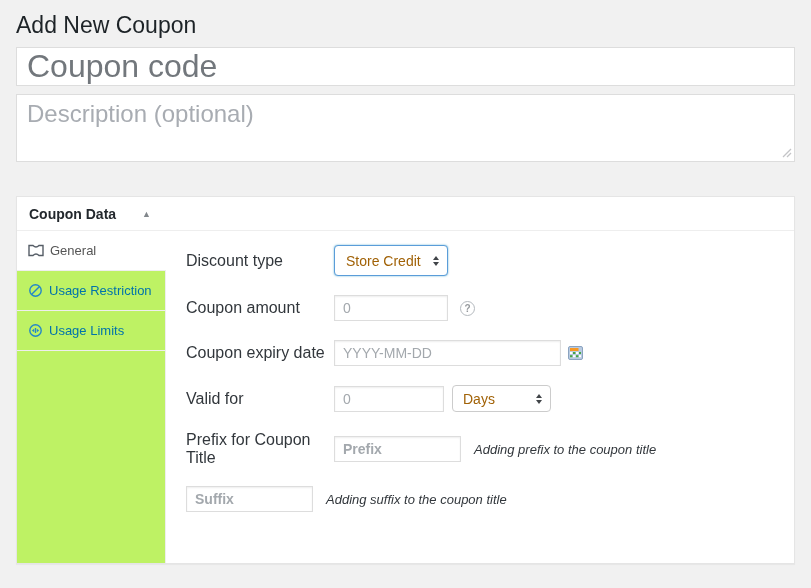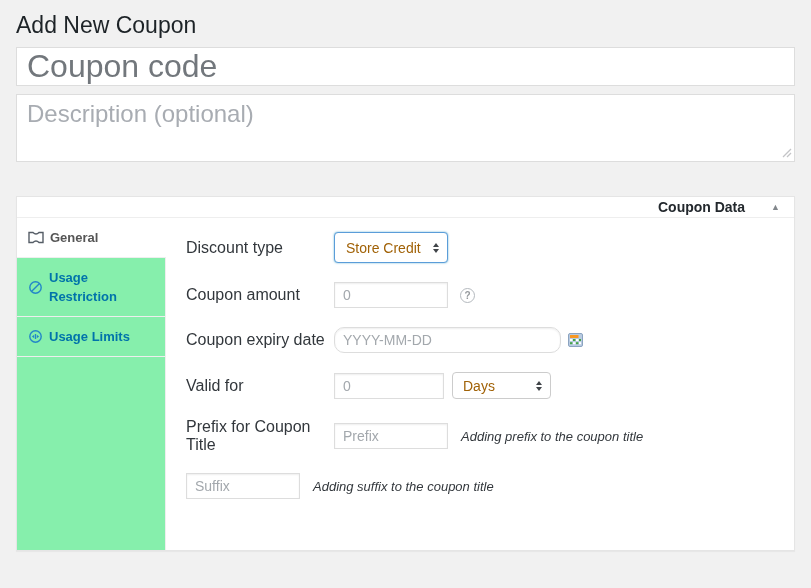--- a/index.html
+++ b/index.html
@@ -38,38 +38,38 @@
   }
   .desc-textarea::placeholder { color: #a8acb2; opacity: 1; }
   .resize-grip { position: absolute; right: 3px; bottom: 4px; line-height: 0; }
 
   .postbox {
     margin-top: 34px; background: #fff;
     border: 1px solid #e5e5e5;
     box-shadow: 0 1px 1px rgba(0,0,0,.04);
   }
   .postbox-header {
-    display: flex; align-items: center; justify-content: flex-end;
-    height: 21px; border-bottom: 1px solid #eee;
+    display: flex; align-items: center; justify-content: flex-start;
+    height: 34px; border-bottom: 1px solid #eee;
   }
   .postbox-header h2 {
     margin: 0; padding: 0 12px;
     font-size: 14px; font-weight: 700; color: #23282d; line-height: 34px;
   }
   .toggle-btn {
     border: 0; background: none; cursor: pointer;
     padding: 0 14px; font-size: 9px; color: #82878c; line-height: 34px;
     font-family: inherit;
   }
 
   .inside { display: flex; min-height: 332px; }
   ul.tabs {
     margin: 0; padding: 0; list-style: none;
     width: 149px; flex-shrink: 0;
-    background: #86efac; border-right: 1px solid #eee; font-weight: bold;
+    background: #bef264; border-right: 1px solid #eee;
   }
   ul.tabs li {
     display: flex; align-items: center; gap: 6px;
     padding: 10px 8px 10px 11px; line-height: 19px;
     border-bottom: 1px solid #eee;
     font-size: 13px; color: #0073aa; cursor: pointer;
   }
   ul.tabs li.active {
     background: #fff; color: #555;
     position: relative; margin-right: -1px; z-index: 1;
@@ -84,23 +84,23 @@
 
   .text-input {
     height: 26px; padding: 3px 8px;
     border: 1px solid #ddd; background: #fff;
     box-shadow: inset 0 1px 2px rgba(0,0,0,.07);
     font-family: inherit; font-size: 14px; color: #32373c;
     outline: none;
   }
   .text-input::placeholder { color: #a3a8ad; opacity: 1; }
   .w-amount { width: 114px; }
-  .w-expiry { width: 227px; border-radius: 10px; }
+  .w-expiry { width: 227px; }
   .w-valid  { width: 110px; }
-  .w-fix    { width: 114px; }
+  .w-fix    { width: 127px; font-weight: bold; }
 
   .select {
     display: inline-flex; align-items: center; justify-content: space-between;
     background: #fff; border-radius: 4px;
     font-size: 14px; color: #a16207; cursor: pointer;
   }
   .select .arrows { display: flex; flex-direction: column; gap: 2px; margin-left: 10px; }
   .tri-up { width: 0; height: 0; border-left: 3.5px solid transparent; border-right: 3.5px solid transparent; border-bottom: 4px solid #404448; }
   .tri-down { width: 0; height: 0; border-left: 3.5px solid transparent; border-right: 3.5px solid transparent; border-top: 4px solid #404448; }
   .select-discount {

